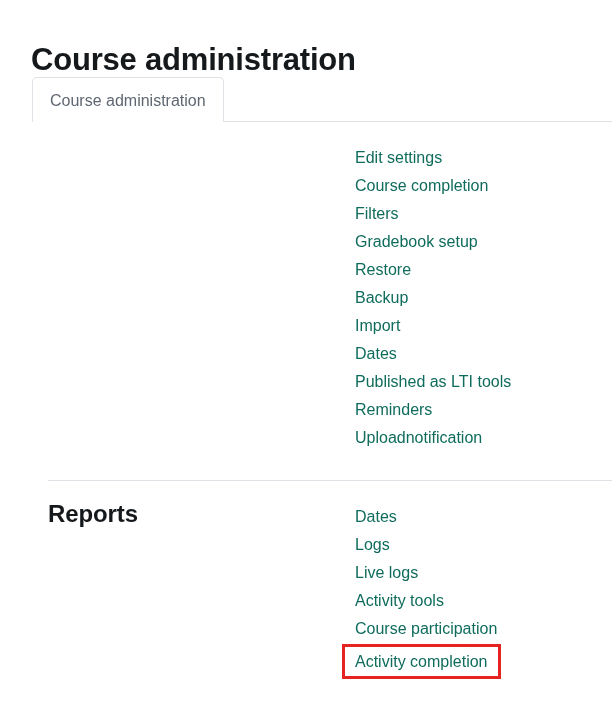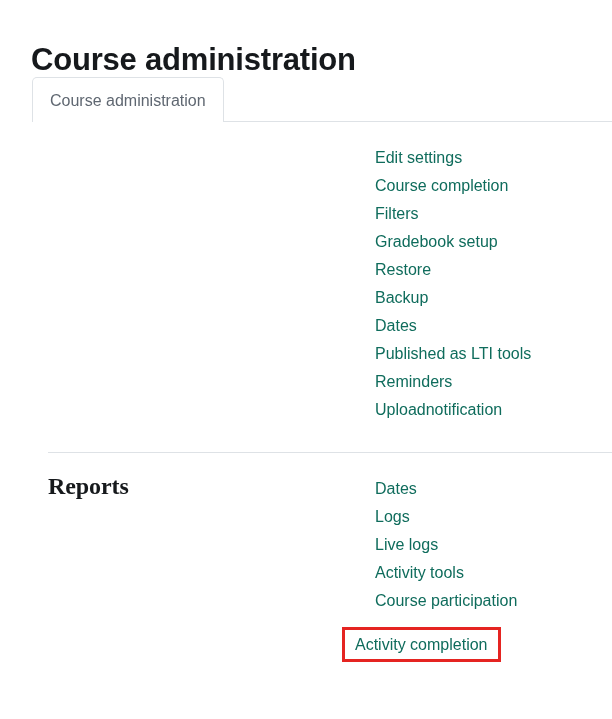--- a/index.html
+++ b/index.html
@@ -106,61 +106,59 @@
   .section {
     position: relative;
     display: flex;
     align-items: flex-start;
   }
   .section-head {
     width: 355px;
     flex: 0 0 355px;
     padding-left: 48px;
     padding-top: 18px;
-    font-family: Liberation Serif, serif;
   }
   .section-heading {
     font-size: 24px;
     line-height: 30px;
     font-weight: bold;
     color: #16191c;
     letter-spacing: -0.1px;
   }
   .section-list {
     flex: 1 1 auto;
     padding-top: 22px;
     padding-right: 6px;
   }
   .menu-link {
     display: block;
     font-size: 16px;
     line-height: 28px;
     color: #0f6c5c;
     text-decoration: none;
     white-space: nowrap;
-    margin-left: 20px;
   }
 
   .divider {
     position: relative;
     height: 1px;
     background: #dee2e6;
     margin-left: 48px;
     margin-right: 0;
   }
 
   .spacer-before-divider { height: 28px; }
 
   
   .menu-link.highlighted {
     display: inline-block;
     border: 3px solid #e52421;
     padding: 3px 10px 3px 10px;
     margin-left: -13px;
-    margin-top: 12px;
+    margin-top: 1px;
     line-height: 23px;
   }
 </style>
 </head>
 <body>
 
 <div class="page">
 
   <h1 class="page-title">Course administration</h1>
 
@@ -177,20 +175,21 @@
       <div class="section-head">
         <div class="section-heading"></div>
       </div>
       <div class="section-list">
         <a href="#" class="menu-link">Edit settings</a>
         <a href="#" class="menu-link">Course completion</a>
         <a href="#" class="menu-link">Filters</a>
         <a href="#" class="menu-link">Gradebook setup</a>
         <a href="#" class="menu-link">Restore</a>
         <a href="#" class="menu-link">Backup</a>
+        <a href="#" class="menu-link">Import</a>
         <a href="#" class="menu-link">Dates</a>
         <a href="#" class="menu-link">Published as LTI tools</a>
         <a href="#" class="menu-link">Reminders</a>
         <a href="#" class="menu-link">Uploadnotification</a>
       </div>
     </div>
 
     <div class="spacer-before-divider"></div>
     <div class="divider"></div>
 

